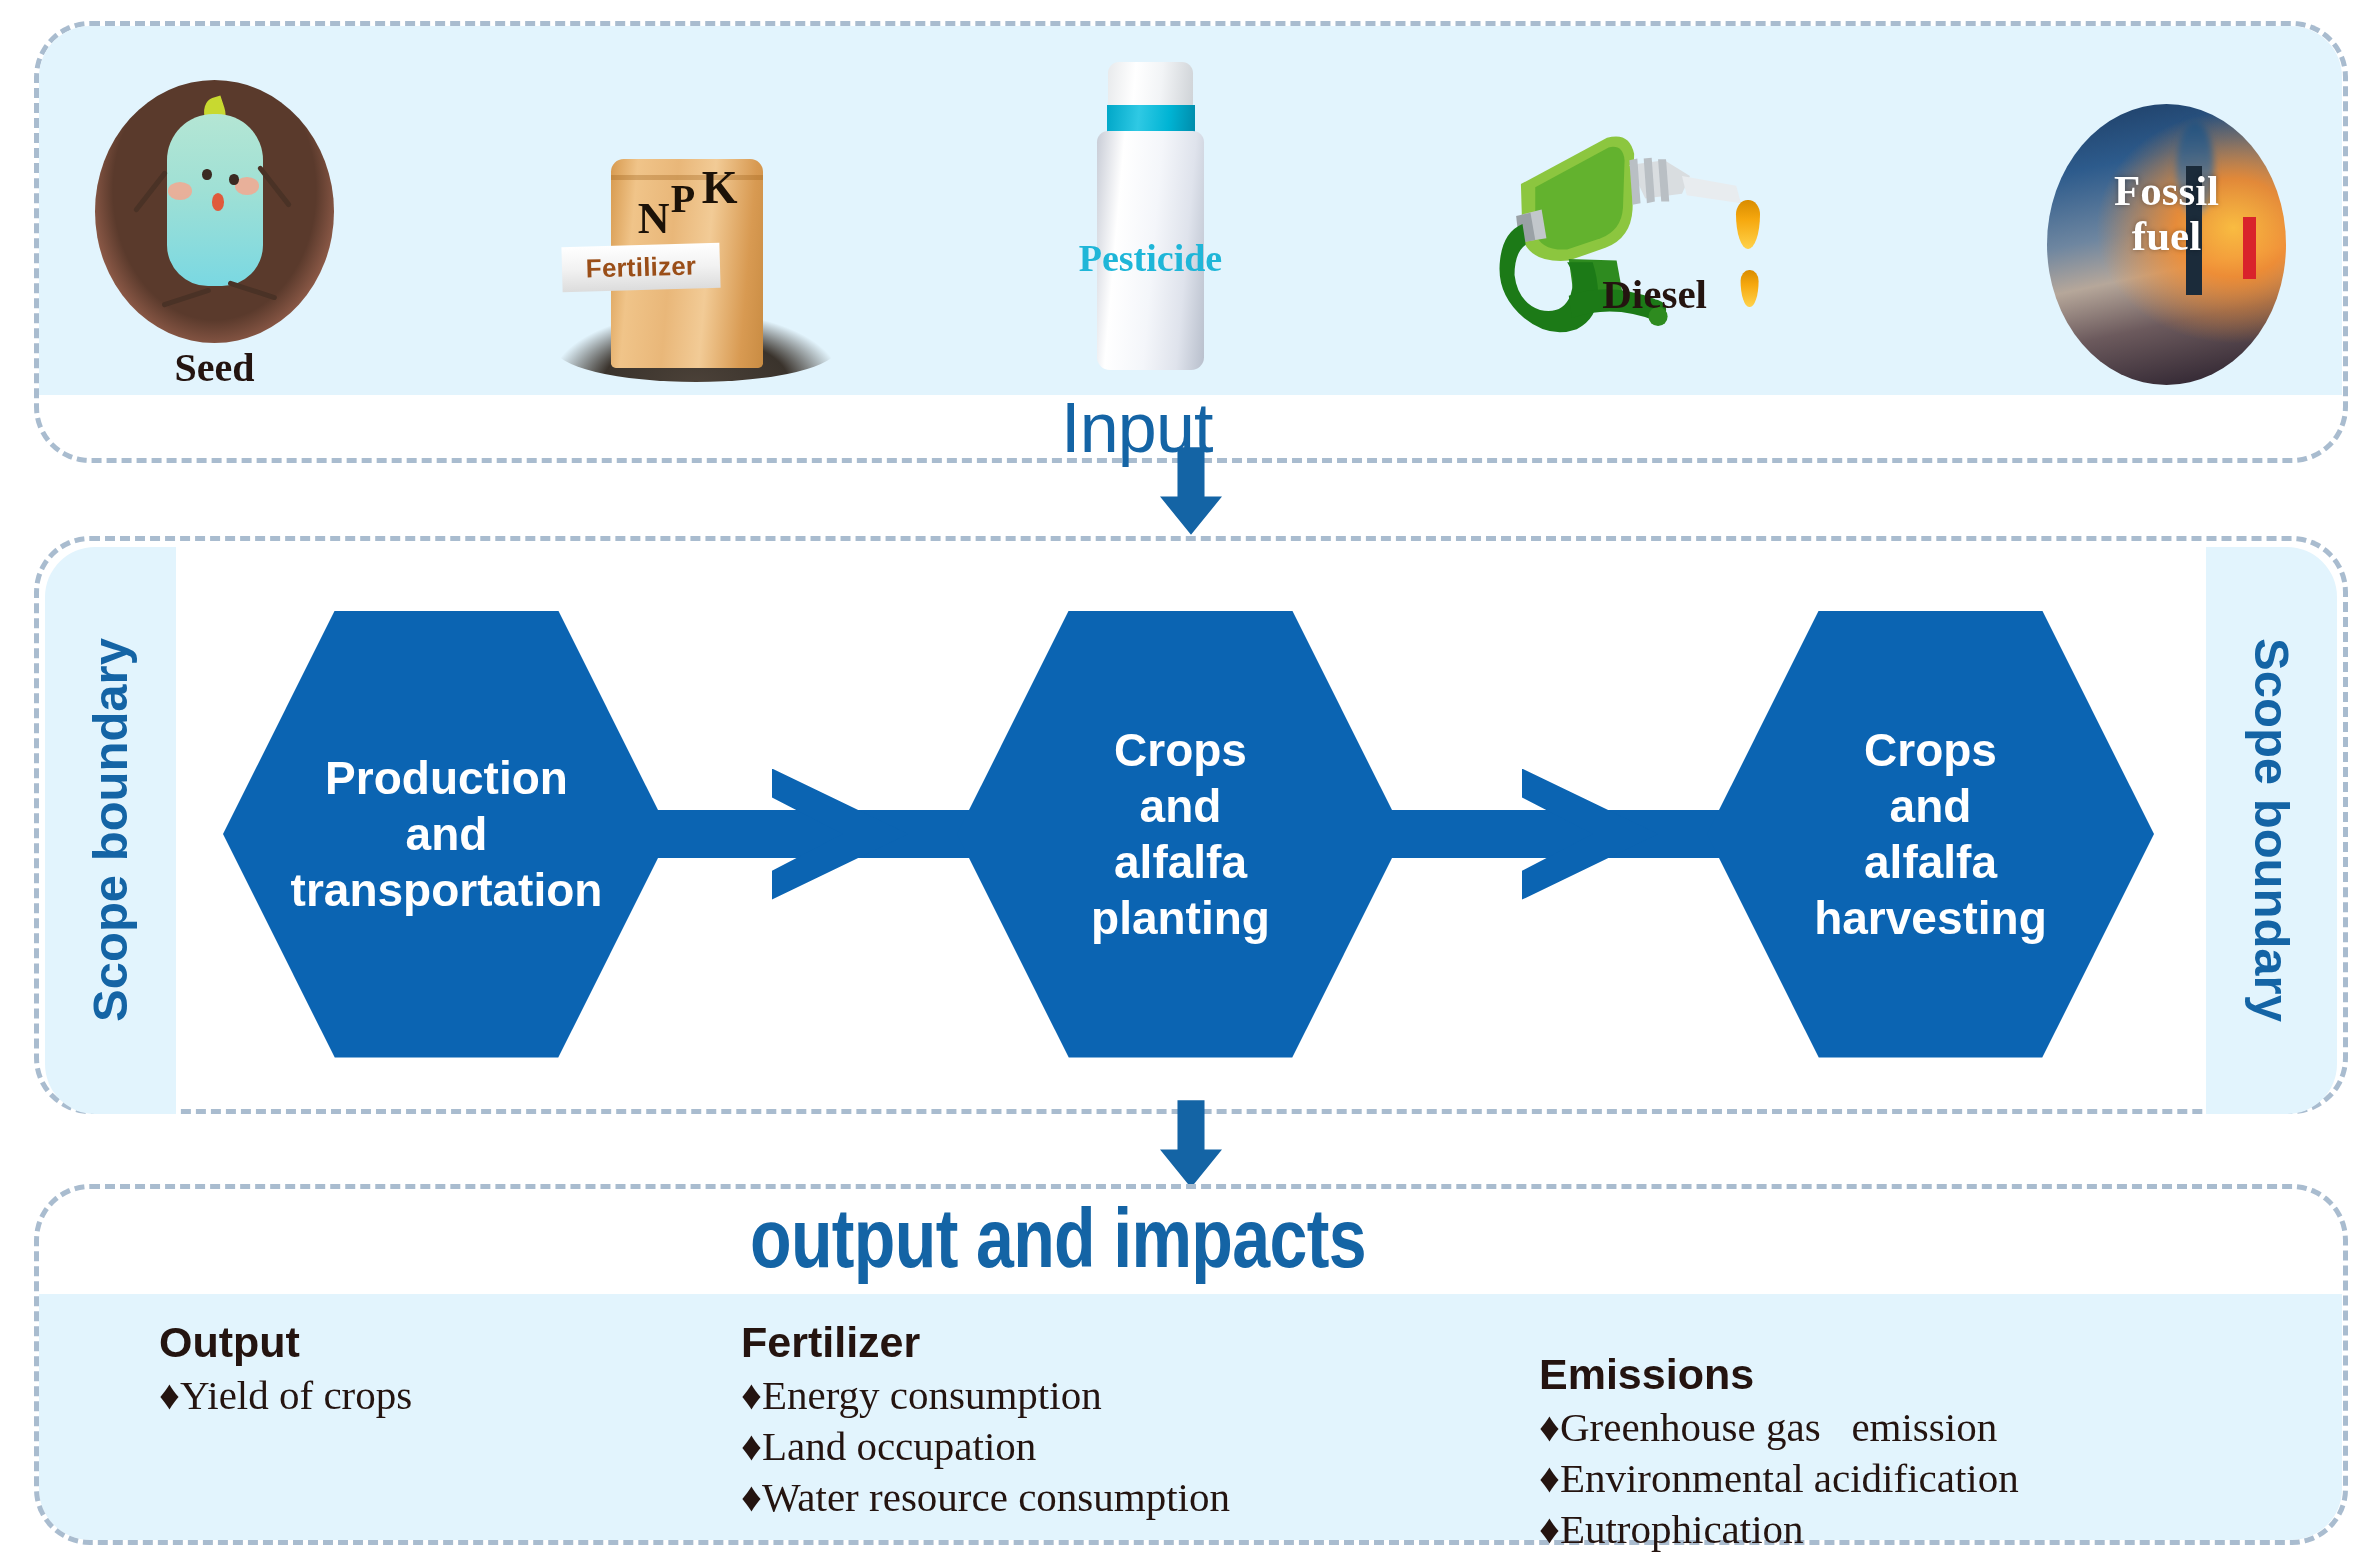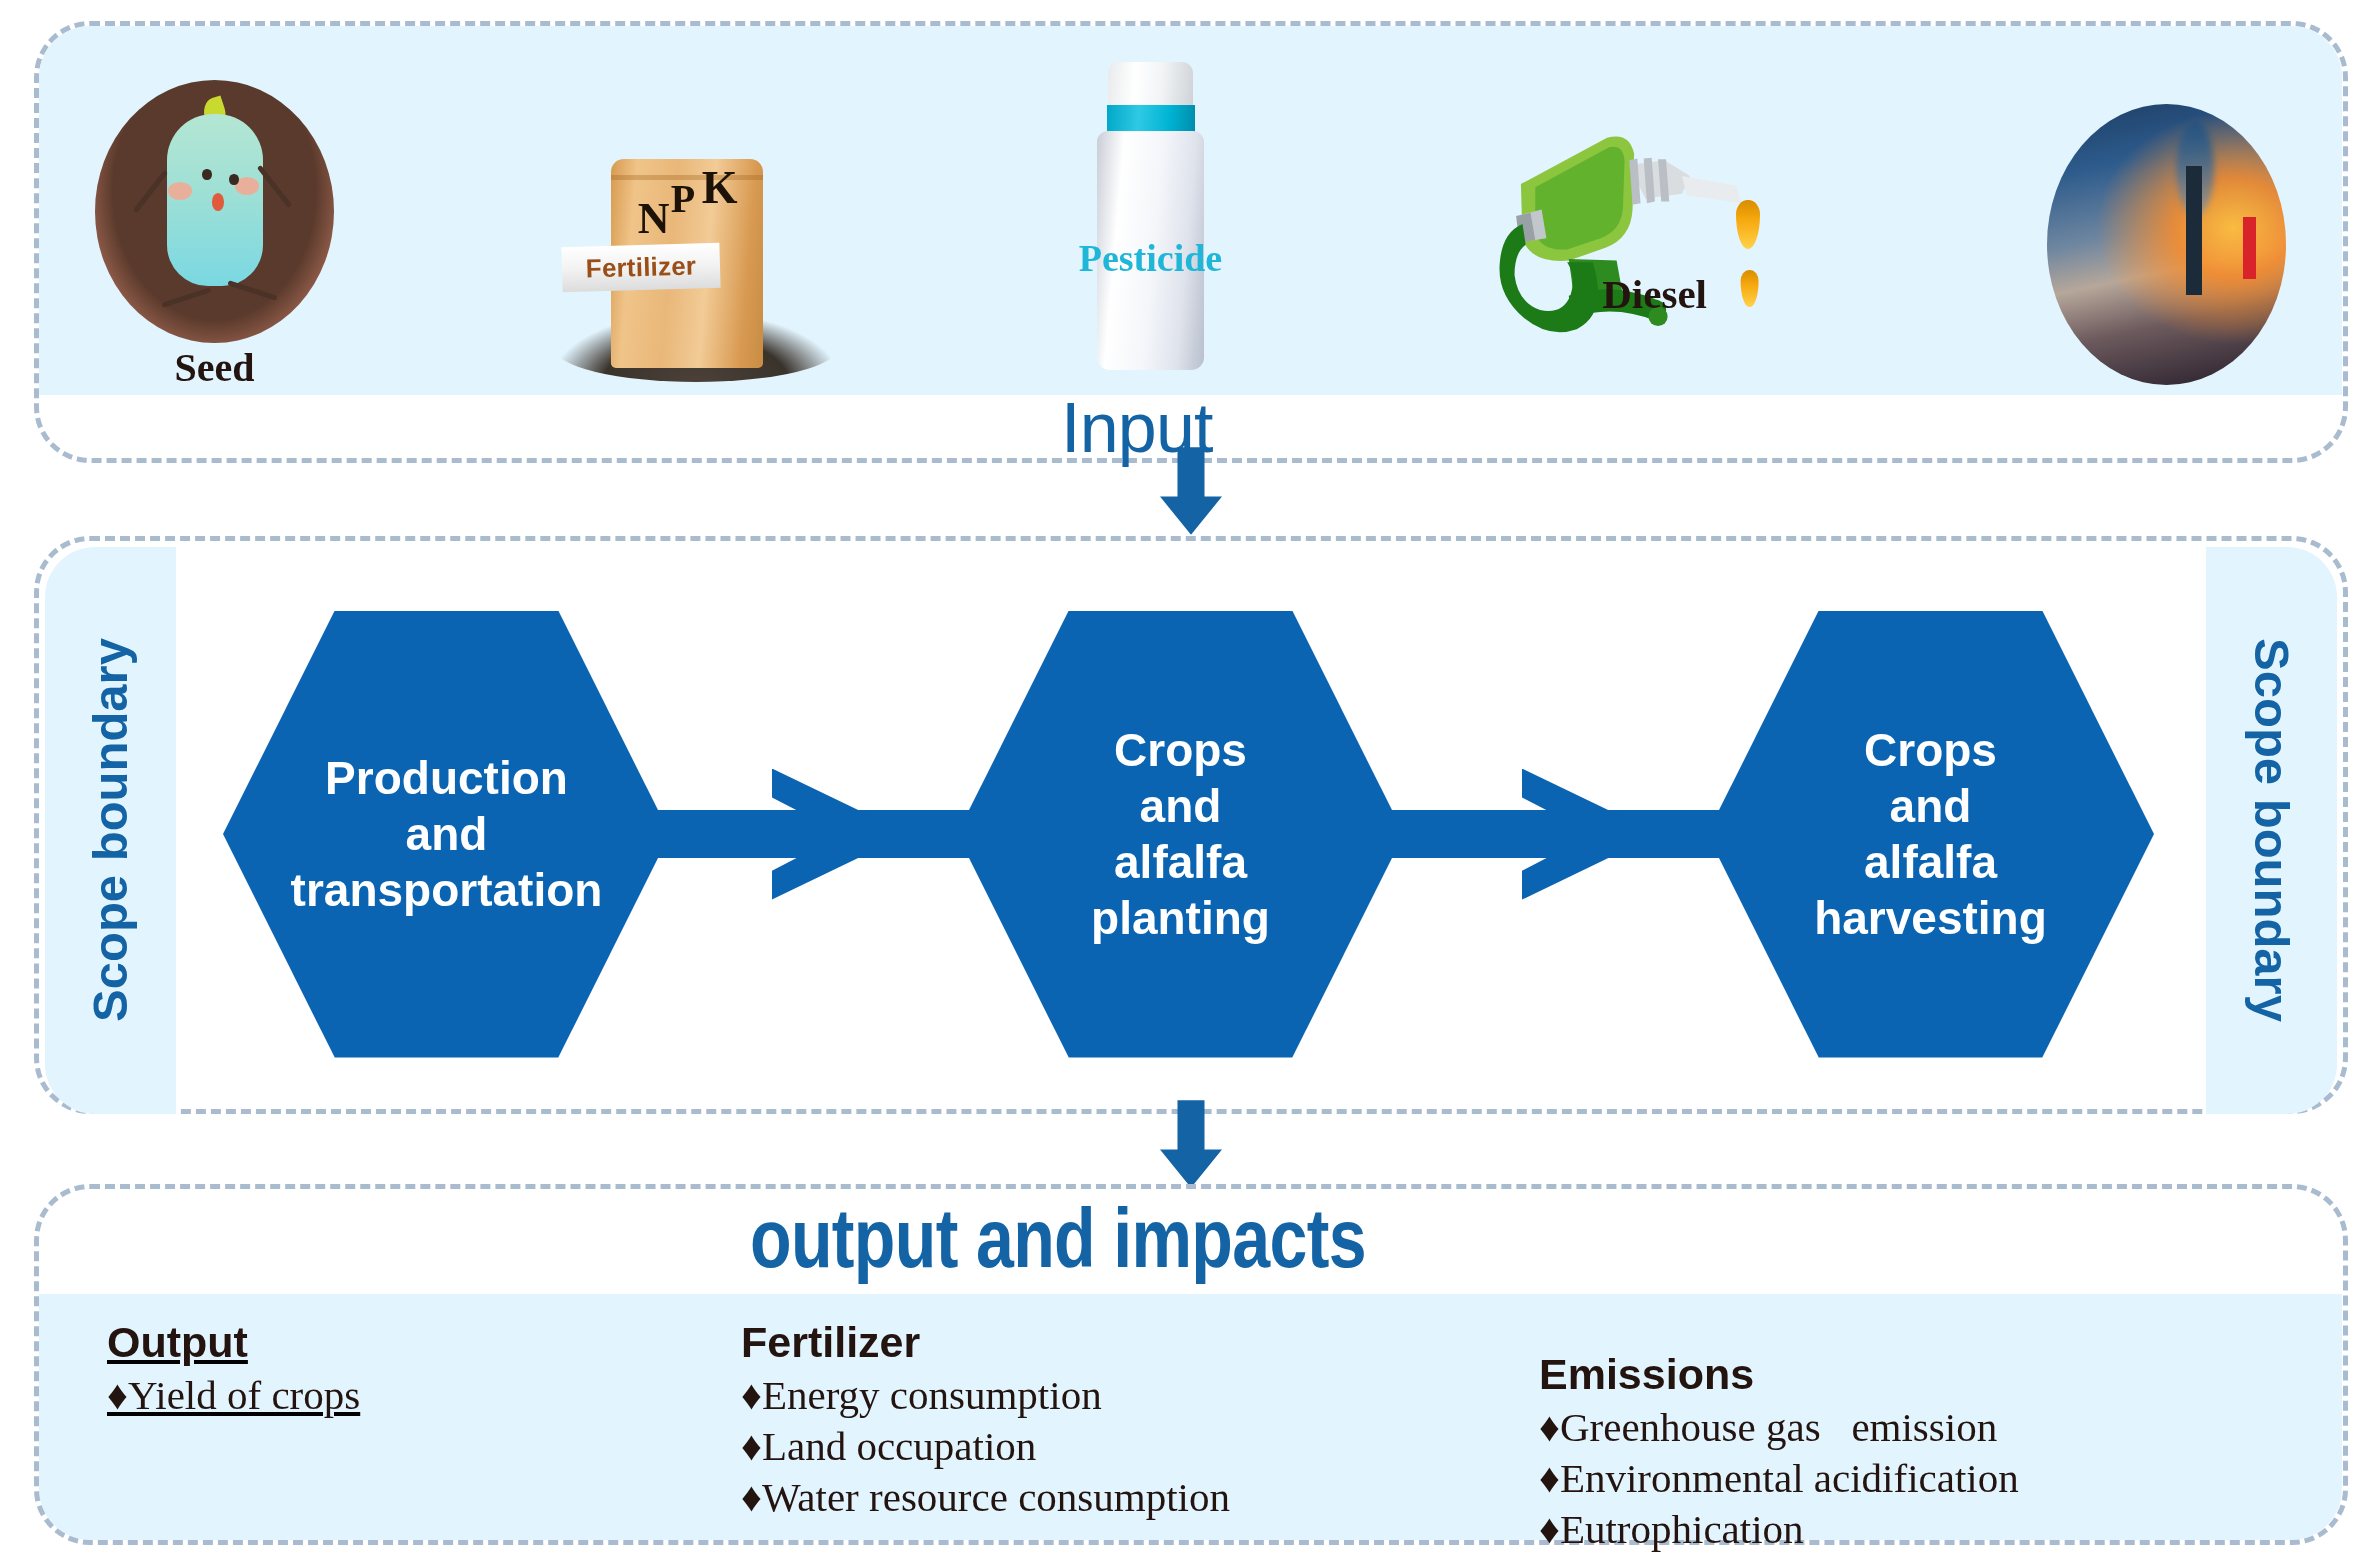--- a/index.html
+++ b/index.html
@@ -308,21 +308,21 @@
     border-radius: 0 0 51px 51px;
   }
   .out-cols {
     position:absolute;
     left:39px; top:1294px;
     width:2303px; height:246px;
     display:flex;
     padding: 24px 0 0 0;
   }
   .out-col { position:relative; }
-  .out-col-1 { width:654px; padding-left:68px;text-decoration:underline;}
+  .out-col-1 { width:654px; padding-left:120px;}
   .out-col-2 { width:830px; padding-left:48px;}
   .out-col-3 { width:814px; padding-left:16px;margin-top:32px;}
   .out-head {
     font-family:"Liberation Sans", sans-serif;
     font-weight:bold;
     font-size:43px;
     color:#241410;
     margin-bottom:3.2px;
   }
   .out-item {
@@ -408,20 +408,22 @@
     </div>
 
 
     <div class="input-item">
       <div class="fossil-wrap">
         <div class="fossil-oval">
           <div class="fossil-smoke"></div>
           <div class="fossil-stack"></div>
           <div class="fossil-redstack"></div>
         </div>
+        <div class="fossil-label">Fossil
+fuel</div>
       </div>
     </div>
 
   </div>
 
   <div class="input-title">Input</div>
   <svg class="arrow-down-1" viewBox="0 0 78 110">
     <path d="M22 0 L56 0 L56 62 L78 62 L39 110 L0 62 L22 62 Z" fill="#1464A5"></path>
   </svg>
 

